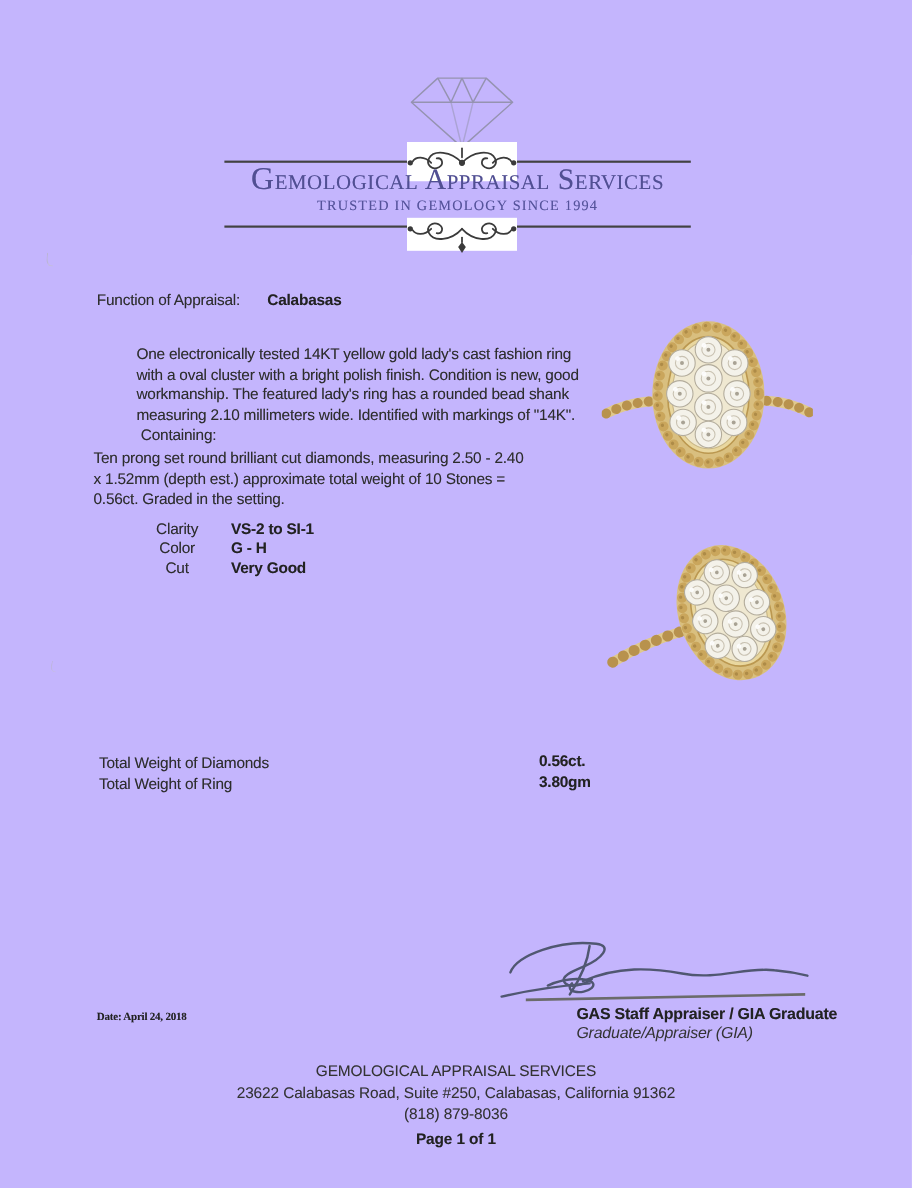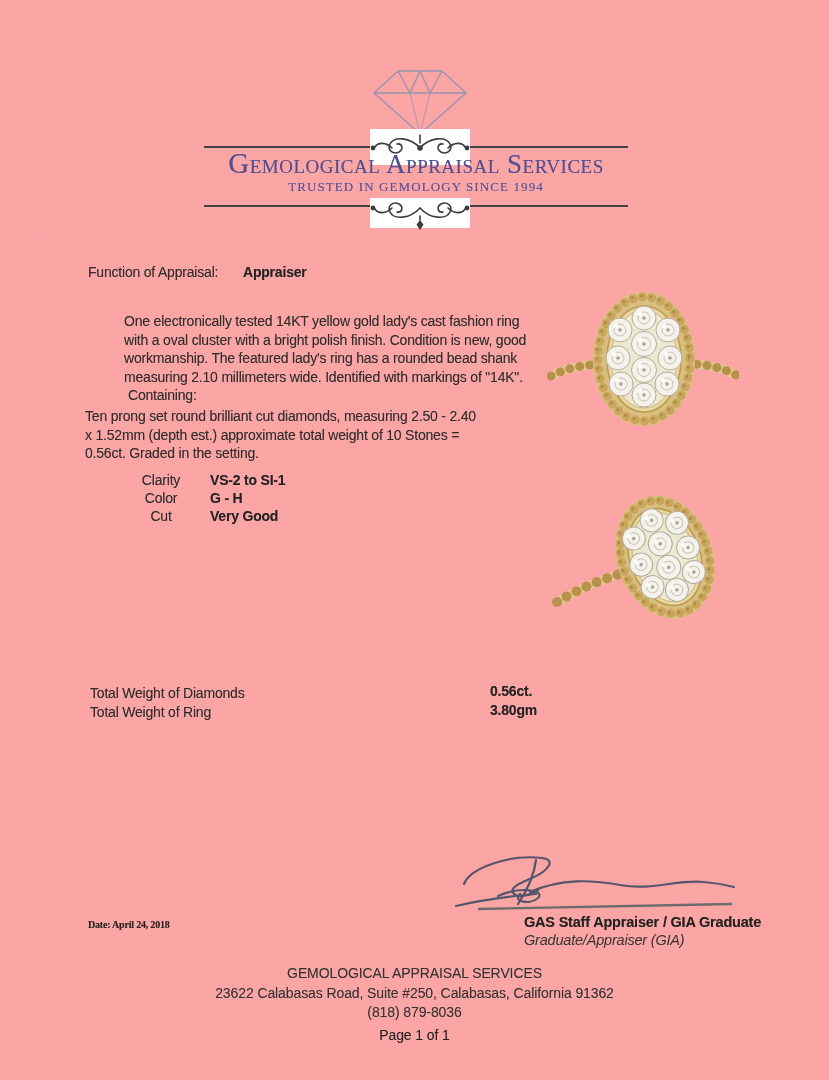--- a/index.html
+++ b/index.html
@@ -1,20 +1,20 @@
 <!DOCTYPE html>
 <html><head>
 <meta charset="utf-8">
 <style>
   html,body{margin:0;padding:0;background:#ffffff;}
   .page{
     position:relative;
     width:829px;height:1080px;
     margin:0 auto;
-    background:#fca5a5;
+    background:#c4b5fd;
     font-family:"Liberation Sans","DejaVu Sans",sans-serif;
     color:#2d2d2d;
     overflow:hidden;
   }
   .abs{position:absolute;}
 
   
   .brand-title{
     left:154px;top:147px;width:524px;
     text-align:center;
@@ -71,21 +71,21 @@
     letter-spacing:-0.2px;text-shadow:0 0 0.4px rgba(34,34,34,0.35);}
   .sig-sub{left:524px;top:932px;font-size:14.5px;font-style:italic;color:#333;
     letter-spacing:-0.2px;}
   .date-line{left:88px;top:919px;font-size:10px;font-weight:bold;color:#222;
     letter-spacing:-0.2px;text-shadow:0 0 0.4px rgba(34,34,34,0.35);font-family:Liberation Serif, serif;}
 
   
   .footer{left:0;top:964px;width:829px;text-align:center;
     font-size:14px;letter-spacing:-0.1px;line-height:19.5px;color:#333;
     text-shadow:0 0 0.4px rgba(51,51,51,0.3);}
-  .footer-page{font-weight:normal;margin-top:3px;color:#222;}
+  .footer-page{font-weight:bold;margin-top:3px;color:#222;}
 
   
   .ring-top{left:547px;top:272px;width:192px;height:178px;}
   .ring-bottom{left:547px;top:460px;width:188px;height:192px;}
 
   
   .artifact{border-left:1px solid #b5b5b5;border-bottom:1px solid #c4c4c4;
     border-radius:0 0 0 70%;opacity:0.55;}
   .artifact-1{left:42px;top:230px;width:6px;height:11px;transform:rotate(8deg);}
   .artifact-2{left:46px;top:601px;width:5px;height:9px;transform:rotate(14deg);opacity:0.4;}
@@ -138,21 +138,21 @@
     </g>
     <path d="M60,24 L56.5,28.5 L60,34 L63.5,28.5 Z" fill="#3b3b3b"></path>
   </svg>
 
   <div class="abs brand-title">Gemological Appraisal Services</div>
   <div class="abs brand-subtitle">TRUSTED IN GEMOLOGY SINCE 1994</div>
 
   <div class="abs meta bodytext">
     <div class="meta-row">
       <span class="meta-label">Function of Appraisal:</span>
-      <span class="b">Appraiser</span>
+      <span class="b">Calabasas</span>
     </div>
   </div>
 
   <div class="abs para1 bodytext">
     <div>One electronically tested 14KT yellow gold lady's cast fashion ring</div>
     <div>with a oval cluster with a bright polish finish. Condition is new, good</div>
     <div>workmanship. The featured lady's ring has a rounded bead shank</div>
     <div>measuring 2.10 millimeters wide. Identified with markings of "14K".</div>
     <div class="containing">Containing:</div>
   </div>

